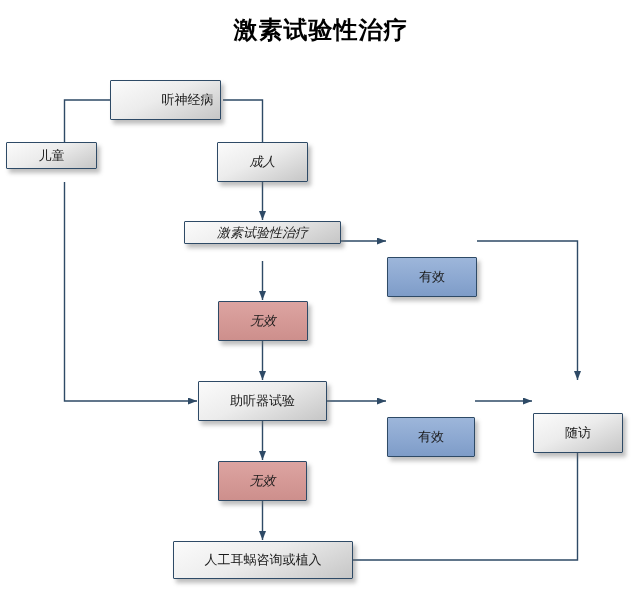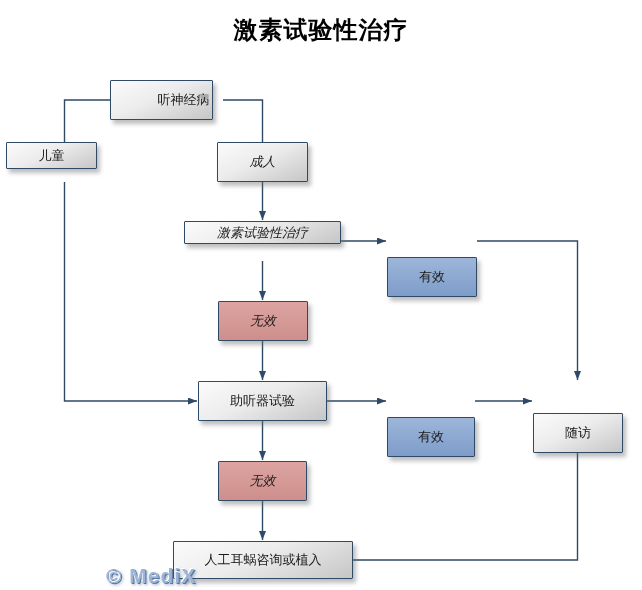--- a/index.html
+++ b/index.html
@@ -34,21 +34,21 @@
     box-sizing:border-box;
     font-size:13px;color:#1a1a1a;
     box-shadow:3px 4px 4px rgba(110,110,110,0.45);
     border-radius:1px;
     white-space:nowrap;
   }
   .node.gray{background:linear-gradient(155deg,var(--gray-top) 0%,#ececec 45%,var(--gray-bottom) 100%);}
   .node.blue{background:linear-gradient(to bottom,var(--blue-top) 0%,#8ca8d1 55%,var(--blue-bottom) 100%);margin-top:36px;}
   .node.pink{background:linear-gradient(to bottom,var(--pink-top) 0%,var(--pink-bottom) 100%);font-style:italic;}
 
-  .n-anp      {left:110px;top:80px; width:103px;height:40px;padding-left:44px;}
+  .n-anp      {left:110px;top:80px; width:111px;height:40px;padding-left:44px;}
   .n-child    {left:6px; top:142px;width:91px; height:27px;}
   .n-adult    {left:217px;top:142px;width:91px; height:40px;font-style:italic;}
   .n-hormone  {left:184px;top:221px;width:157px;height:23px;font-style:italic;}
   .n-eff1     {left:387px;top:221px;width:90px; height:40px;}
   .n-ineff1   {left:218px;top:301px;width:90px; height:40px;}
   .n-hearing  {left:198px;top:381px;width:129px;height:40px;}
   .n-eff2     {left:387px;top:381px;width:88px; height:40px;}
   .n-followup {left:533px;top:381px;width:90px; height:40px;margin-top:32px;}
   .n-ineff2   {left:218px;top:461px;width:89px; height:40px;}
   .n-cochlear {left:173px;top:541px;width:180px;height:38px;}
@@ -99,15 +99,14 @@
   <div class="node gray n-adult">成人</div>
   <div class="node gray n-hormone">激素试验性治疗</div>
   <div class="node blue n-eff1">有效</div>
   <div class="node pink n-ineff1">无效</div>
   <div class="node gray n-hearing">助听器试验</div>
   <div class="node blue n-eff2">有效</div>
   <div class="node gray n-followup">随访</div>
   <div class="node pink n-ineff2">无效</div>
   <div class="node gray n-cochlear">人工耳蜗咨询或植入</div>
 
-  <div class="watermark">© MediX</div>
 
 </div>
 
 </body></html>

